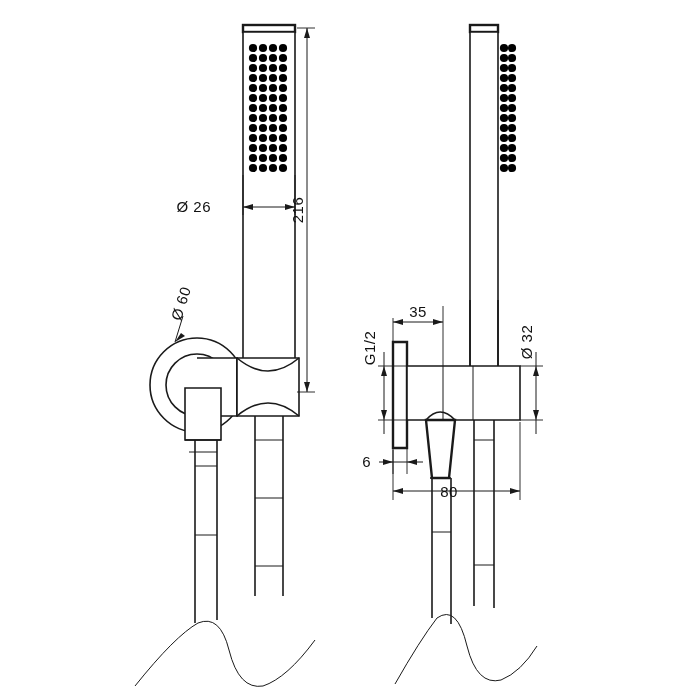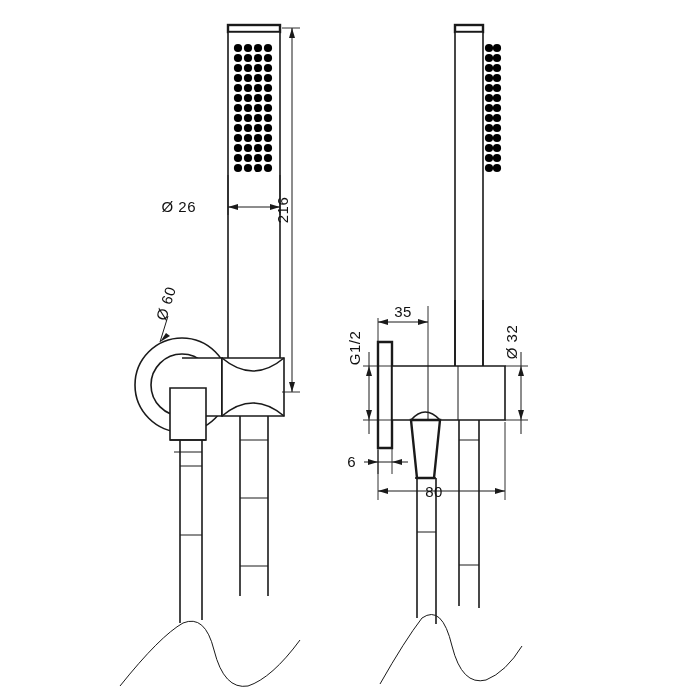--- a/index.html
+++ b/index.html
@@ -2,21 +2,21 @@
 <html><head>
 <meta charset="utf-8">
 <title>Technical Drawing</title>
 <style>
   html,body{margin:0;padding:0;background:#ffffff;}
   body{
     width:700px;height:700px;overflow:hidden;
     font-family:"Liberation Sans", sans-serif;
     -webkit-font-smoothing:antialiased;
   }
-  #drawing-root{position:relative;width:553px;height:700px;background:#ffffff;}
+  #drawing-root{position:relative;width:553px;height:700px;background:#ffffff;margin-left:15px;}
   svg#tech-drawing{display:block;width:700px;height:700px;}
   .ln{stroke:#1a1a1a;fill:none;}
   .thin{stroke-width:1;}
   .med{stroke-width:1.6;}
   .thick{stroke-width:2.4;}
   .dim{stroke:#1a1a1a;stroke-width:1;fill:none;}
   .ext{stroke:#1a1a1a;stroke-width:0.9;fill:none;}
   .fillwhite{fill:#ffffff;}
   .dot{fill:#000000;}
   .dimtext{

